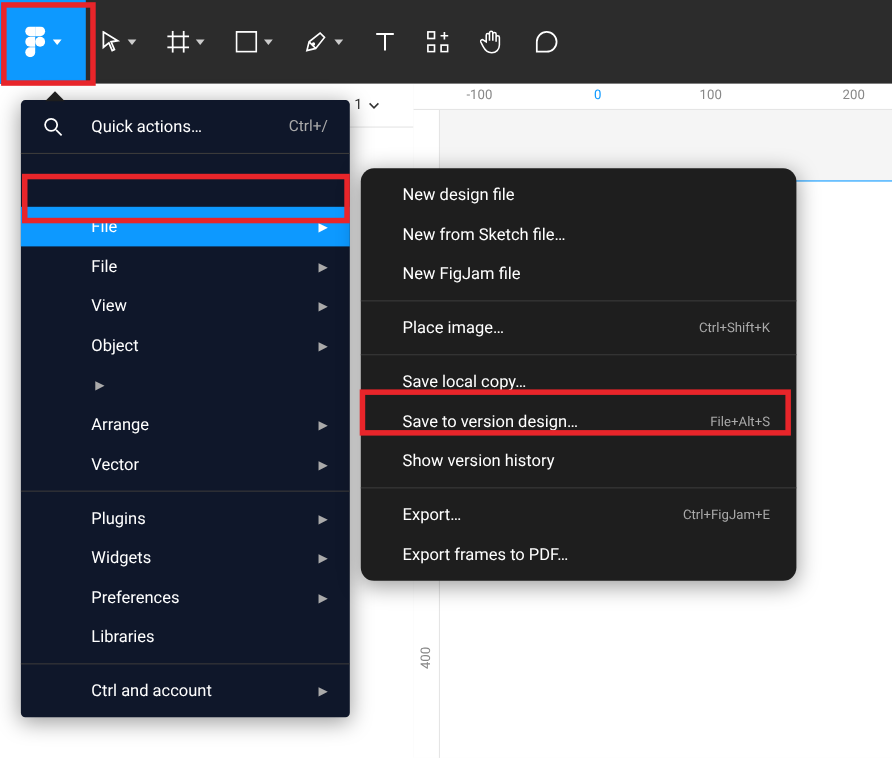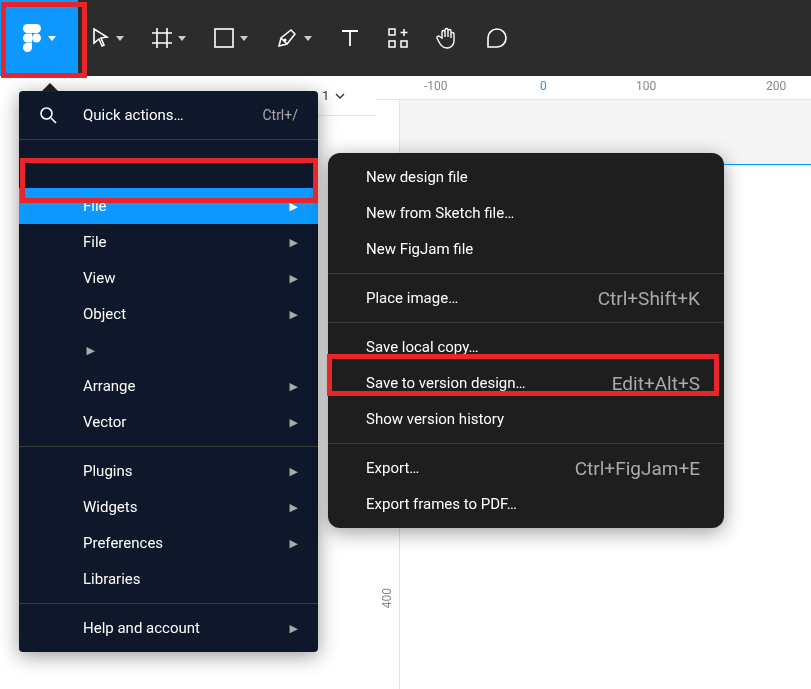--- a/index.html
+++ b/index.html
@@ -157,21 +157,21 @@
   }
   .sub-row {
     display: flex;
     align-items: center;
     height: 36px;
     padding: 0 24px 0 38px;
     color: #fff;
     font-size: 15px;
   }
   .sub-row .label { flex: 1; }
-  .sub-row .shortcut { color: #aaa; font-size: 19px; }
+  .sub-row .shortcut { color: #aaa; font-size: 12px; }
   .panel-peek {
     position: absolute;
     left: 318px;
     top: 76px;
     width: 58px;
     height: 40px;
     background: #fff;
     display: flex;
     align-items: center;
     padding-left: 4px;
@@ -356,21 +356,21 @@
   <div class="menu-row">
     <span class="icon-slot"></span>
     <span class="label">Libraries</span>
     <span class="arrow"></span>
   </div>
 
   <div class="menu-sep"></div>
 
   <div class="menu-row">
     <span class="icon-slot"></span>
-    <span class="label">Help and account</span>
+    <span class="label">Ctrl and account</span>
     <span class="arrow">▶</span>
   </div>
 </div>
 
 <div class="submenu">
   <div class="sub-row">
     <span class="label">New design file</span>
   </div>
   <div class="sub-row">
     <span class="label">New from Sketch file…</span>
@@ -382,21 +382,21 @@
   <div class="sub-row">
     <span class="label">Place image…</span>
     <span class="shortcut">Ctrl+Shift+K</span>
   </div>
   <div class="menu-sep"></div>
   <div class="sub-row">
     <span class="label">Save local copy…</span>
   </div>
   <div class="sub-row">
     <span class="label">Save to version design…</span>
-    <span class="shortcut">Edit+Alt+S</span>
+    <span class="shortcut">File+Alt+S</span>
   </div>
   <div class="sub-row">
     <span class="label">Show version history</span>
   </div>
   <div class="menu-sep"></div>
   <div class="sub-row">
     <span class="label">Export…</span>
     <span class="shortcut">Ctrl+FigJam+E</span>
   </div>
   <div class="sub-row">

